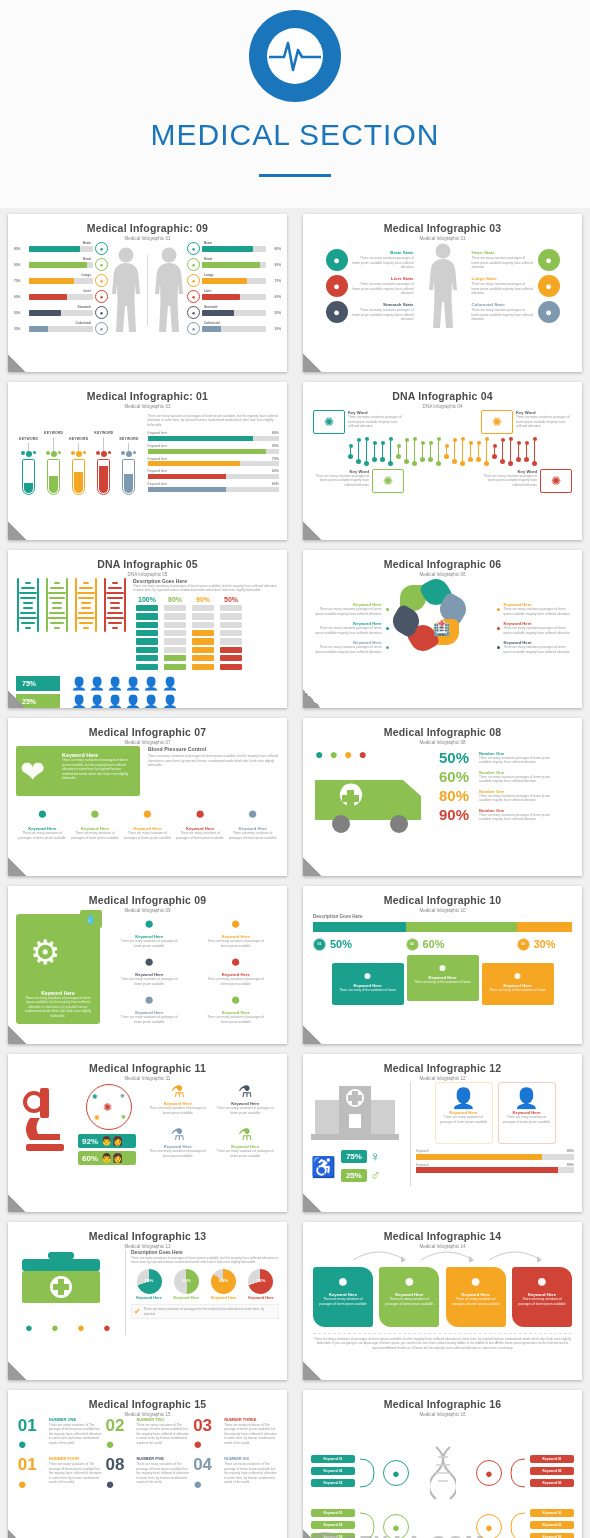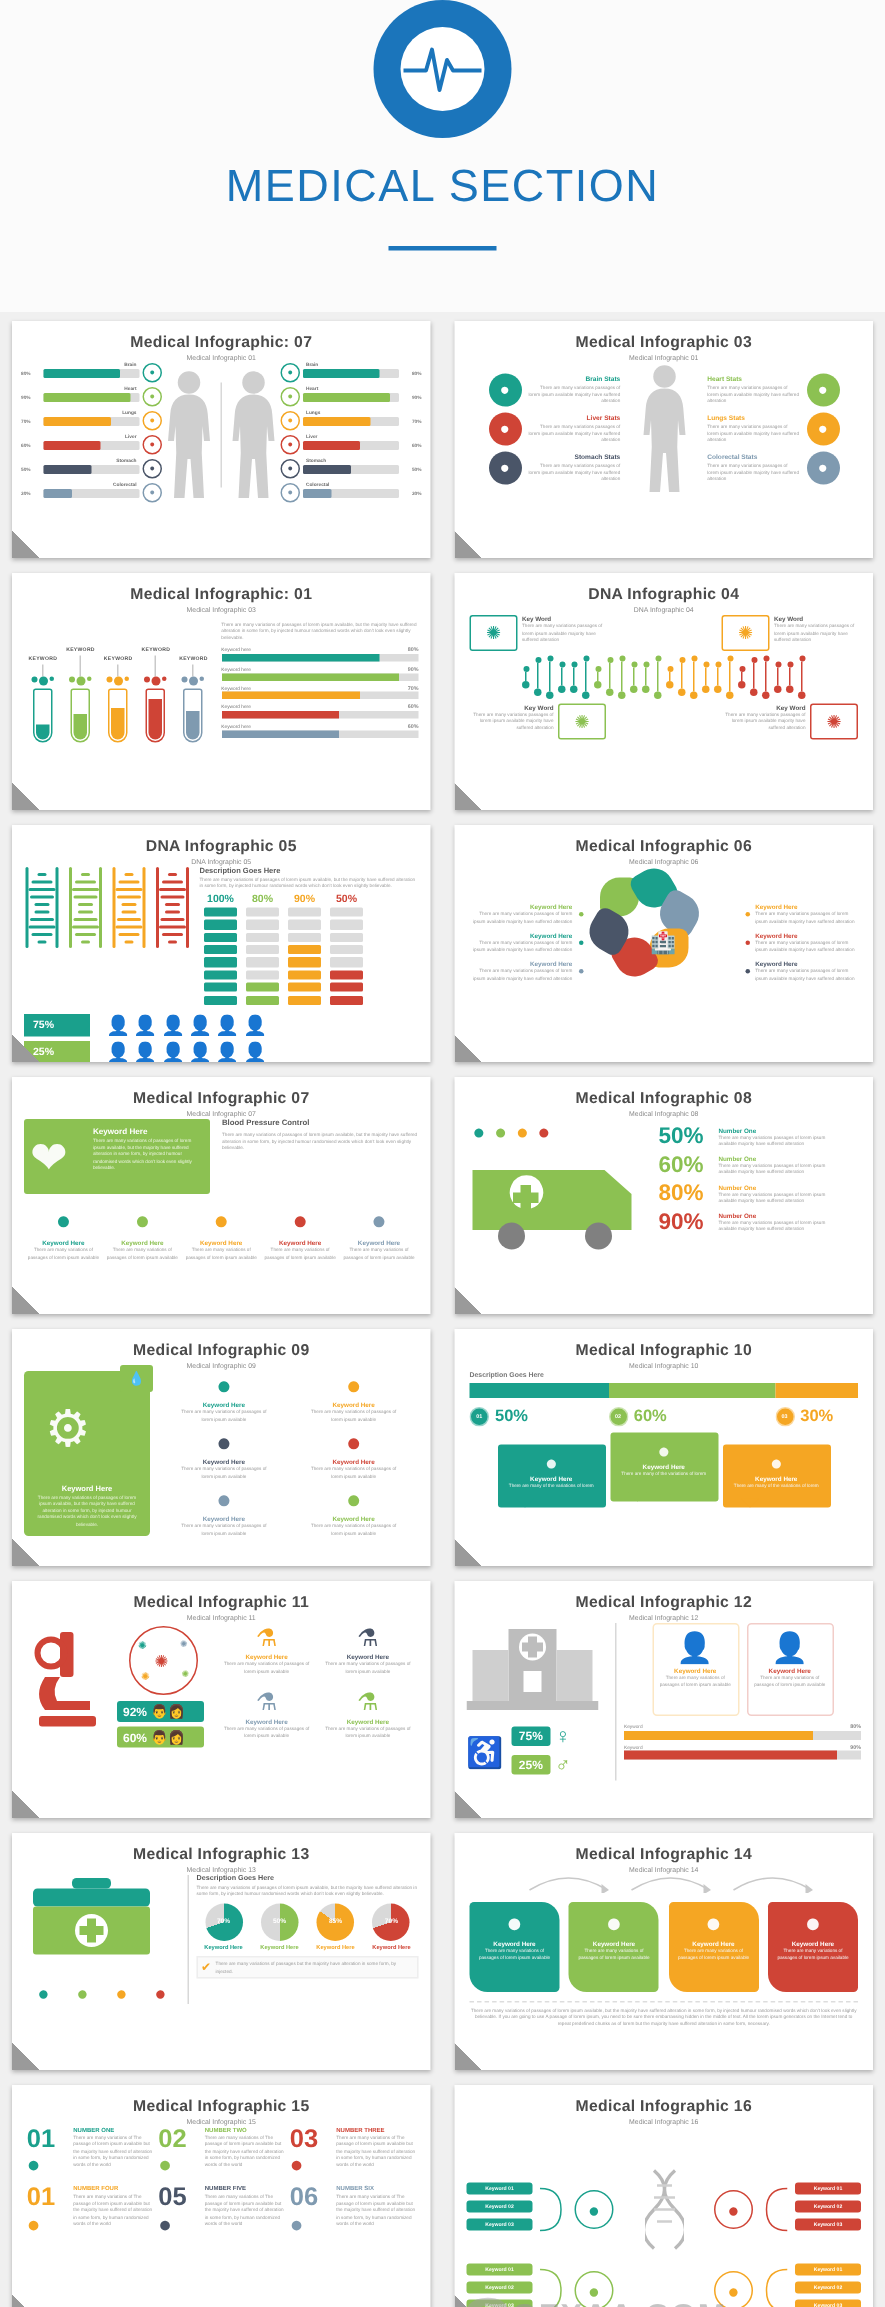--- a/index.html
+++ b/index.html
@@ -5,20 +5,21 @@
   * { box-sizing: border-box; margin:0; padding:0; }
   body {
     width: 590px; height: 1538px;
     background: #f0f0f0;
     font-family: "Liberation Sans", sans-serif;
     overflow: hidden;
   }
   .header {
     background: #fbfbfb; width: 590px; height: 208px;
     display:flex; flex-direction:column; align-items:center; justify-content:flex-start;
+    padding-top: 10px;
   }
   .logo { width:92px; height:92px; border-radius:50%; background:#1b75bb; display:flex; align-items:center; justify-content:center; margin-bottom:12px;}
   .logo-inner { width:56px; height:56px; border-radius:50%; background:#fff; position:relative; overflow:hidden;}
   .logo-inner svg { position:absolute; left:0; top:0; }
   .hdr-title { color:#1b75bb; font-size:30px; letter-spacing:1px; font-weight:400; margin-top:4px;}
   .hdr-rule { width:72px; height:3px; background:#1b75bb; margin-top:22px;}
 
   .grid { display:grid; grid-template-columns: 295px 295px; }
   .cell { width:295px; height:168px; padding:6px 8px 4px 8px; }
   .slide {
@@ -104,21 +105,21 @@
       </svg>
     </div>
   </div>
   <div class="hdr-title">MEDICAL SECTION</div>
   <div class="hdr-rule"></div>
 </div>
 
 <div class="grid" id="grid">
     <div class="cell">
       <div class="slide">
-        <div class="st">Medical Infographic: 07</div>
+        <div class="st">Medical Infographic: 09</div>
           <div class="ss">Medical Infographic 01</div>
         <div class="body">
     <div style="display:flex;align-items:center;justify-content:space-between;padding:2px 6px;">
       <div>
               <div class="s1row">
                 <span class="s1p" style="text-align:left">80%</span>
                 <div class="s1bar">
         <div class="s1fill" style="width:80%;background:#1aa08c"></div>
         <span class="s1cap" style="">Brain</span>
       </div>
@@ -1280,31 +1281,31 @@
       <div class="bignum" style="color:#f5a623">01</div>
       <div style="font-size:15px;color:#f5a623;margin-top:2px">●</div>
     </div>
     <div style="flex:1">
       <div class="lbl" style="color:#f5a623;font-size:4px">NUMBER FOUR</div>
       <div class="txt">There are many variations of  The passage of lorem ipsum available but the majority have suffered of alteration in some form, by human randomized words of the world</div>
     </div>
             </div>
             <div style="width:84px;display:flex;gap:3px;margin-bottom:5px">
     <div style="width:28px">
-      <div class="bignum" style="color:#4a5568">05</div>
+      <div class="bignum" style="color:#4a5568">08</div>
       <div style="font-size:15px;color:#4a5568;margin-top:2px">●</div>
     </div>
     <div style="flex:1">
       <div class="lbl" style="color:#4a5568;font-size:4px">NUMBER FIVE</div>
       <div class="txt">There are many variations of  The passage of lorem ipsum available but the majority have suffered of alteration in some form, by human randomized words of the world</div>
     </div>
             </div>
             <div style="width:84px;display:flex;gap:3px;margin-bottom:5px">
     <div style="width:28px">
-      <div class="bignum" style="color:#7f9ab0">06</div>
+      <div class="bignum" style="color:#7f9ab0">04</div>
       <div style="font-size:15px;color:#7f9ab0;margin-top:2px">●</div>
     </div>
     <div style="flex:1">
       <div class="lbl" style="color:#7f9ab0;font-size:4px">NUMBER SIX</div>
       <div class="txt">There are many variations of  The passage of lorem ipsum available but the majority have suffered of alteration in some form, by human randomized words of the world</div>
     </div>
             </div>
           </div>
         </div>
       </div>

